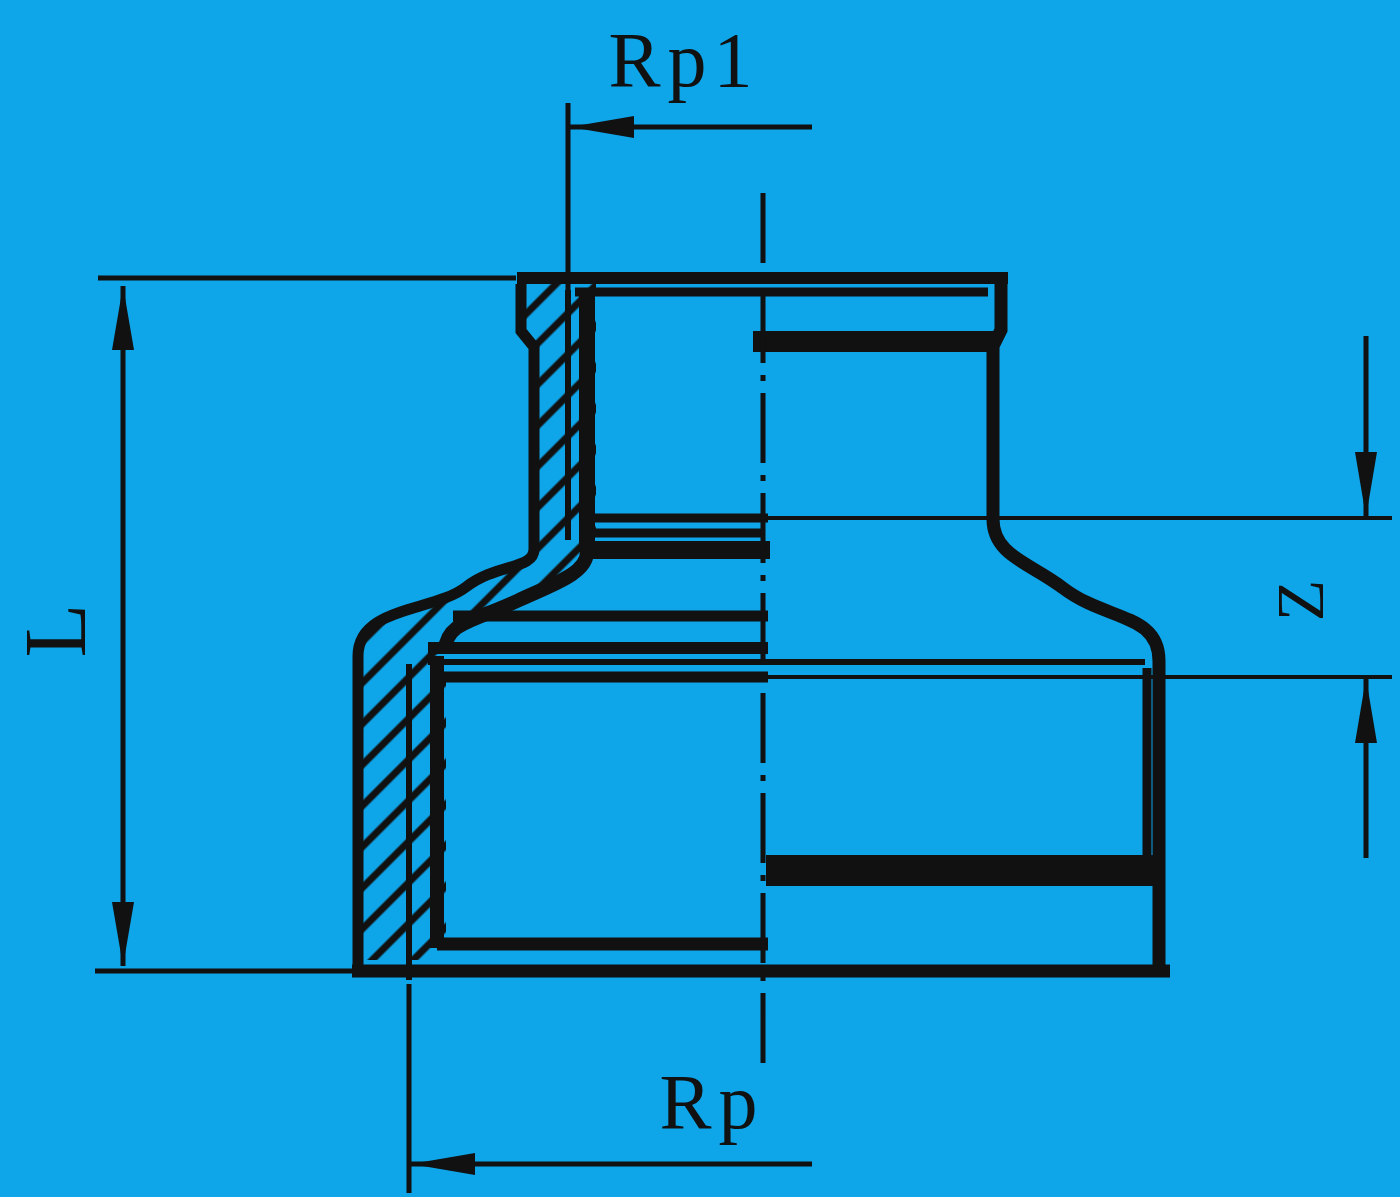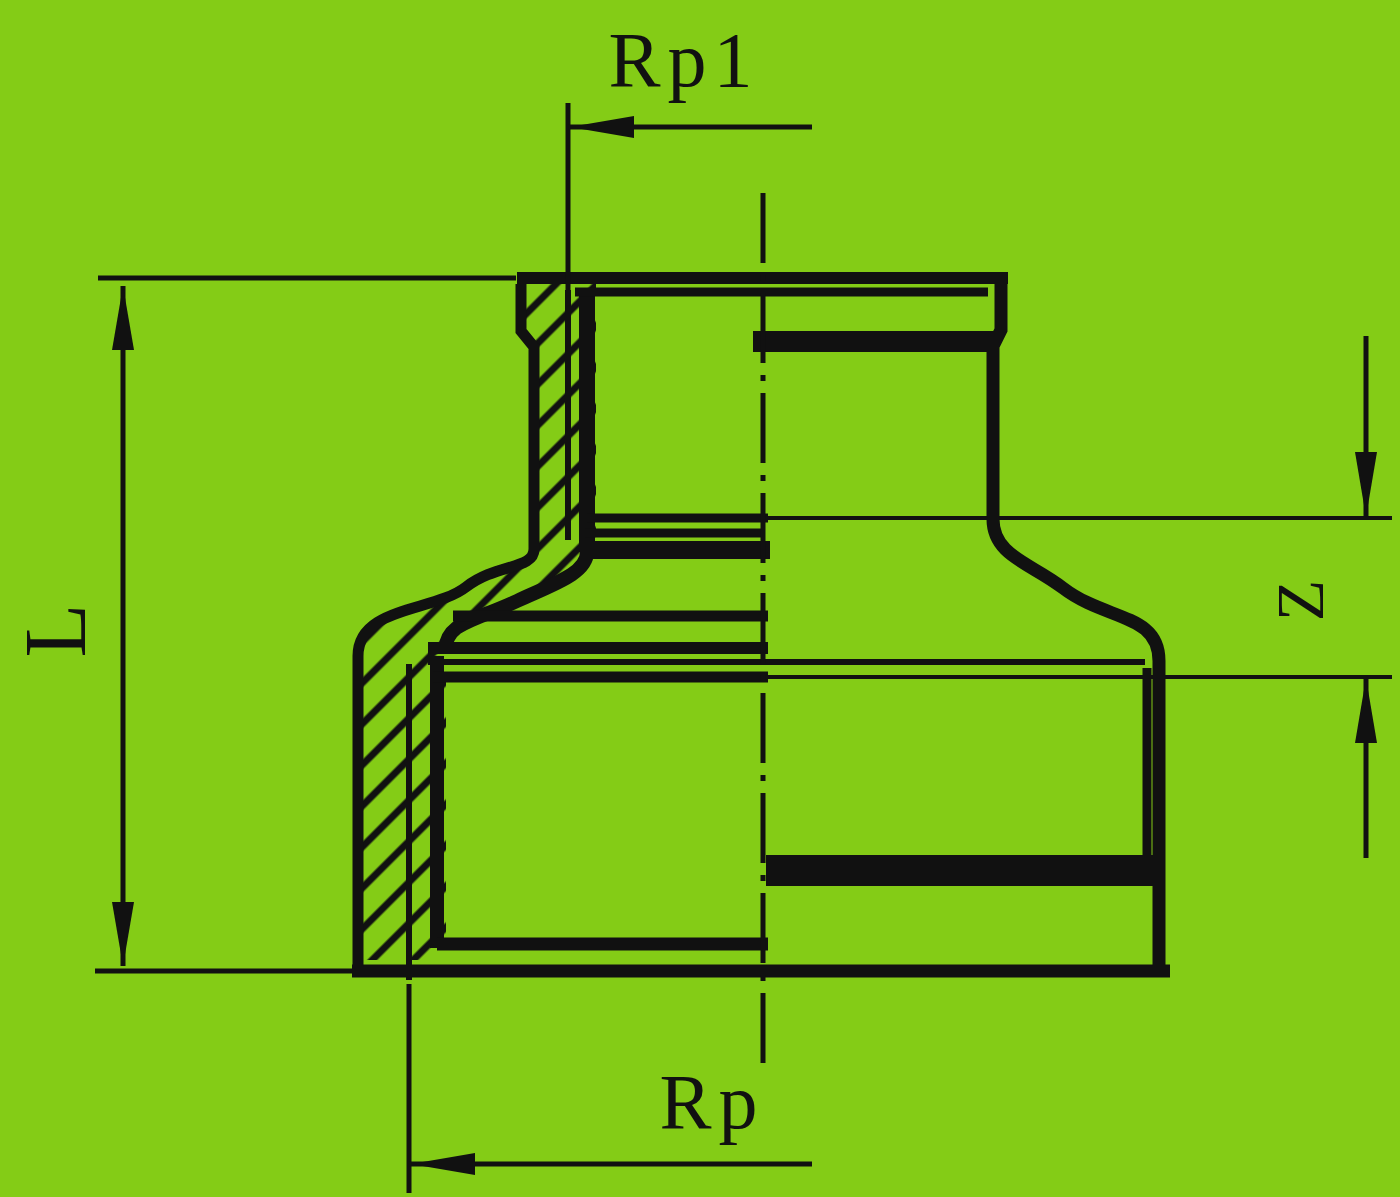--- a/index.html
+++ b/index.html
@@ -3,21 +3,21 @@
 <meta charset="utf-8">
 <style>
   html, body {
     margin: 0;
     padding: 0;
     background: #ffffff;
   }
   .drawing-wrap {
     width: 1400px;
     height: 1197px;
-    background: #84cc16;
+    background: #0ea5e9;
     position: relative;
     overflow: hidden;
   }
   svg { display: block; }
   text.dim-label {
     font-family: "Liberation Serif", "DejaVu Serif", serif;
     fill: #111111;
     letter-spacing: 7px;
   }
 </style>

